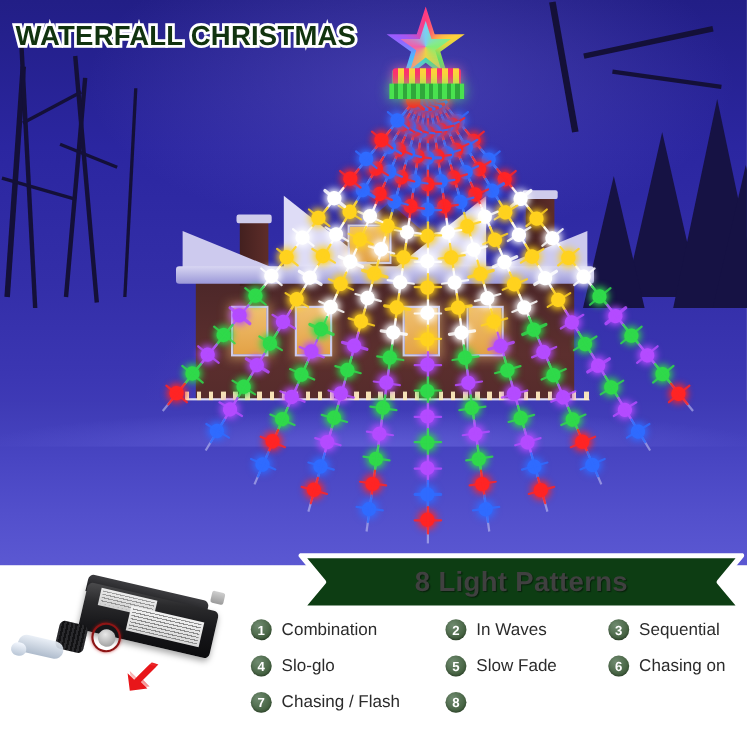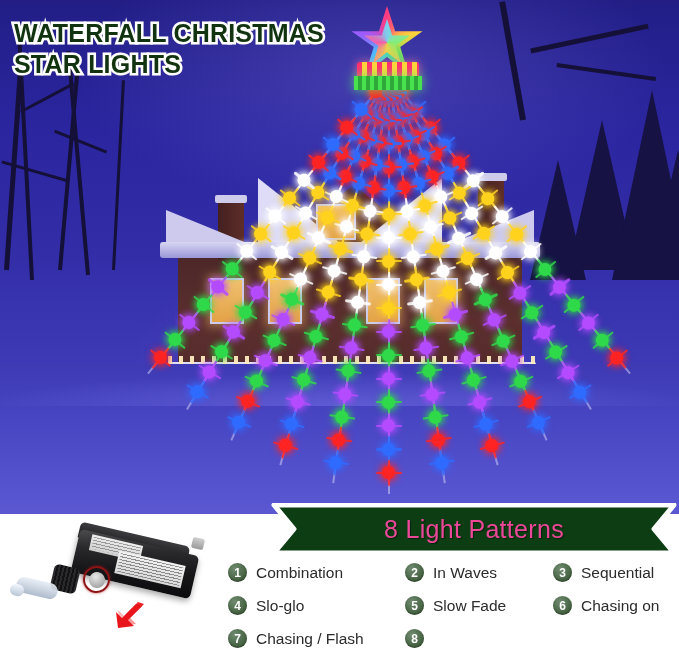--- a/index.html
+++ b/index.html
@@ -176,21 +176,21 @@
     position:absolute; left:0; top:514px; width:679px; height:155px;
     background:#ffffff;
   }
 
   
   .banner-wrap { position:absolute; left:268px; top:503px; width:412px; height:52px; }
   .banner-svg { position:absolute; left:0; top:0; }
   .banner-text {
     position:absolute; left:0; top:0; width:412px; height:52px;
     display:flex; align-items:center; justify-content:center;
-    color:#ec4899; font-size:25px; font-weight:normal;
+    color:#404040; font-size:25px; font-weight:bold;
     letter-spacing:.3px;
     text-shadow:1px 1px 1px rgba(0,0,0,.45);
   }
 
   
   .patterns { position:absolute; left:228px; top:563px; width:451px; height:100px; }
   .prow { position:absolute; left:0; width:451px; height:33px; }
   .pitem { position:absolute; display:flex; align-items:center; }
   .badge {
     width:19px; height:19px; border-radius:50%;
@@ -555,21 +555,20 @@
 
     <div class="star-topper">
       <div class="star-shape"></div>
       <div class="star-inner"></div>
       <div class="crown"></div>
       <div class="crown-fringe"></div>
     </div>
 
     <div class="title">
       <div>WATERFALL CHRISTMAS</div>
-      <div>STAR LIGHTS</div>
     </div>
   </div>
 
   <div class="panel"></div>
 
   <div class="banner-wrap">
     <svg class="banner-svg" width="412" height="52" viewBox="0 0 412 52">
       <path d="M6,2 L406,2 L386,26 L406,50 L6,50 L26,26 Z" fill="#0d3d13" stroke="#ffffff" stroke-width="5" stroke-linejoin="round"></path>
     </svg>
     <div class="banner-text">8 Light Patterns</div>

